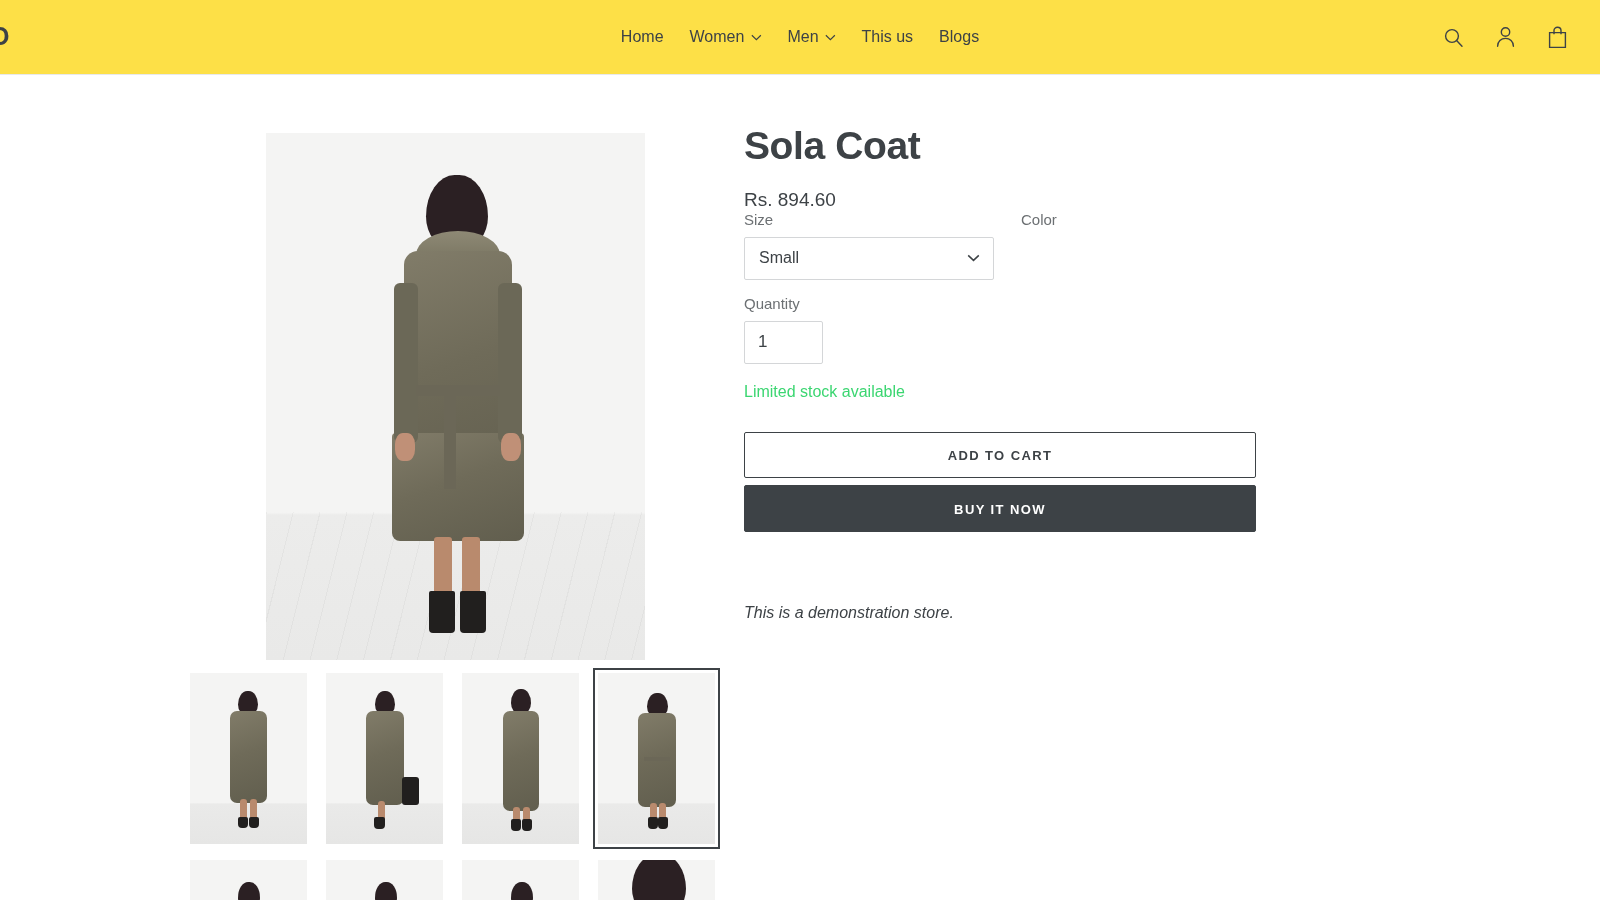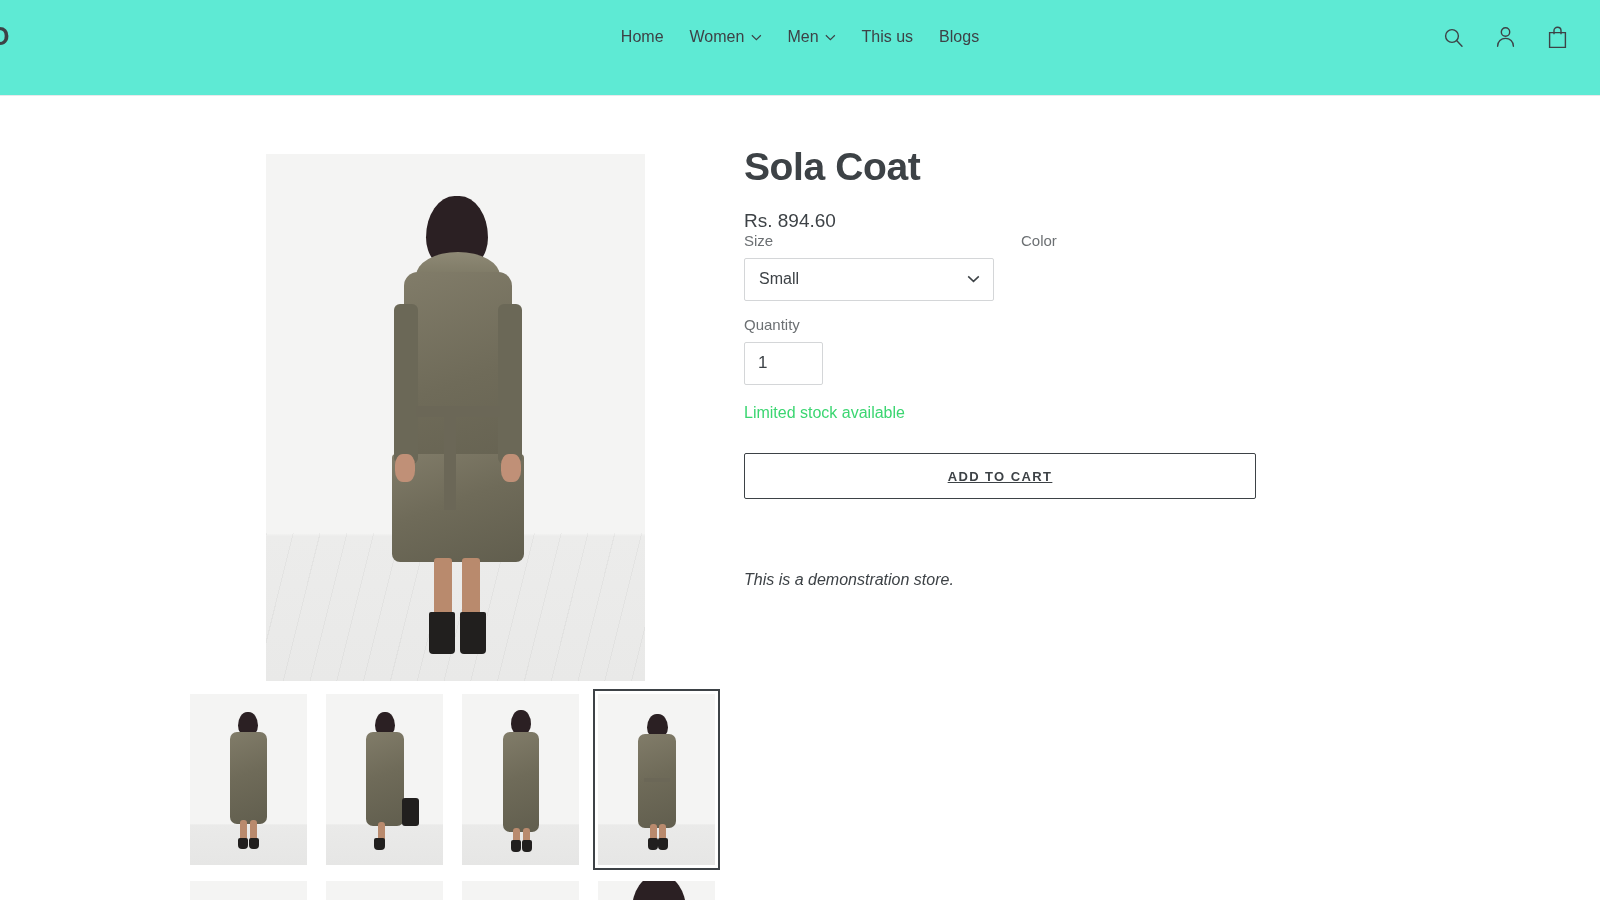--- a/index.html
+++ b/index.html
@@ -11,25 +11,25 @@
     height: 900px;
     overflow: hidden;
     background: #ffffff;
     font-family: "Liberation Sans", sans-serif;
     color: #3d4246;
   }
 
   
   .site-header {
     position: relative;
-    height: 96px;
+    height: 75px;
     border-bottom: 1px solid #e8e9eb;
     display: flex;
     align-items: center;
-    background: #5eead4;
+    background: #fde047;
   }
   .logo {
     position: absolute;
     left: -10px;
     top: 22px;
     font-size: 25px;
     font-weight: 700;
     letter-spacing: .5px;
     color: #3d4246;
     white-space: nowrap;
@@ -243,21 +243,21 @@
     font-family: "Liberation Sans", sans-serif;
     background: #fff;
   }
 
   .stock-note {
     margin-top: 18px;
     font-size: 16px;
     line-height: 1.2;
   }
 
-  .buy-buttons { margin-top: 31px; text-decoration: underline; }
+  .buy-buttons { margin-top: 31px; }
   .btn {
     display: block;
     width: 512px;
     height: 46px;
     font-size: 13px;
     font-weight: 700;
     letter-spacing: 1.4px;
     text-transform: uppercase;
     text-align: center;
     line-height: 44px;
@@ -469,18 +469,19 @@
 
     <div class="qty-block">
       <span class="field-label">Quantity</span>
       <input class="qty-input" type="text" value="1" style="">
     </div>
 
     <div class="stock-note" style="color: rgb(59, 214, 113);">Limited stock available</div>
 
     <div class="buy-buttons">
       <button class="btn btn-add">Add to cart</button>
+      <button class="btn btn-buy">Buy it now</button>
     </div>
 
     <div class="demo-note">This is a demonstration store.</div>
   </div>
 
 </div>
 
 </body></html>

